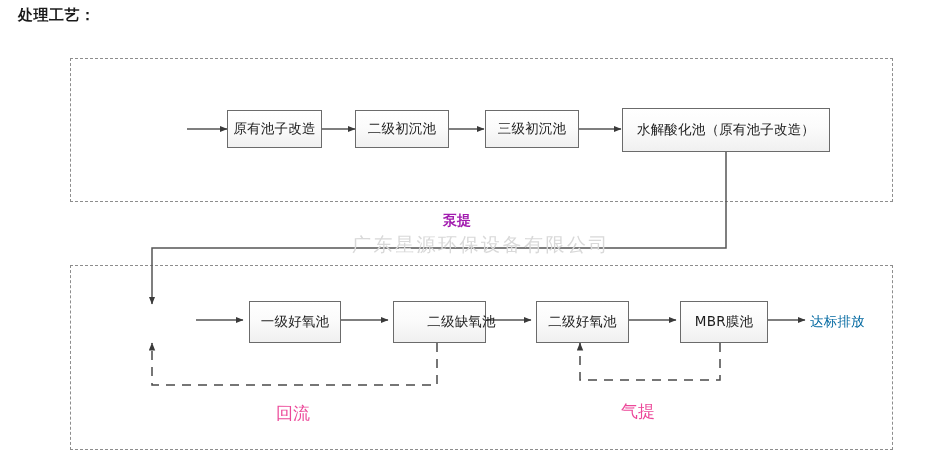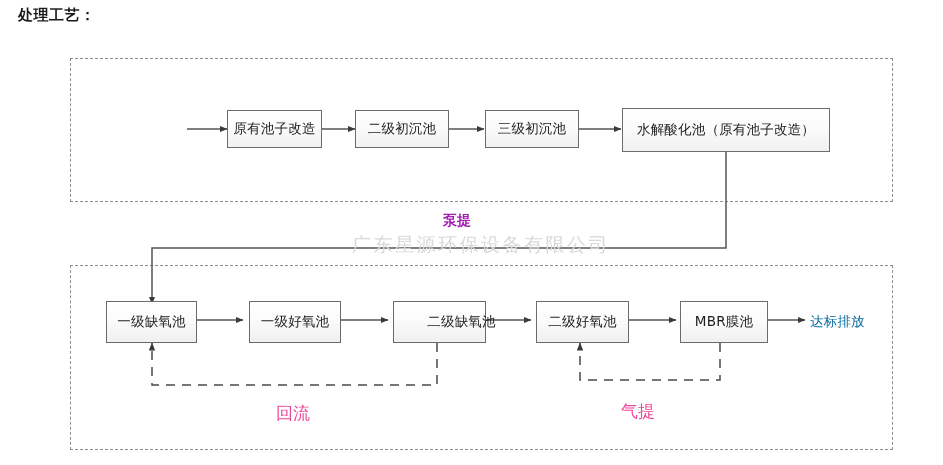--- a/index.html
+++ b/index.html
@@ -120,21 +120,20 @@
 
   <div class="watermark">广东星源环保设备有限公司</div>
 
   <div class="proc-box" style="left:227px; top:110px; width:95px; height:38px;">原有池子改造</div>
   <div class="proc-box" style="left:485px; top:110px; width:94px; height:38px;">三级初沉池</div>
   <div class="proc-box" style="left:355px; top:110px; width:94px; height:38px;">二级初沉池</div>
   <div class="proc-box" style="left:622px; top:108px; width:208px; height:44px;">水解酸化池（原有池子改造）</div>
 
   <div class="pump-label">泵提</div>
 
-  <div class="proc-box" style="left:106px; top:301px; width:91px; height:42px;">一级缺氧池</div>
   <div class="proc-box" style="left:249px; top:301px; width:92px; height:42px;">一级好氧池</div>
   <div class="proc-box" style="left:393px; top:301px; width:93px; height:42px;padding-left:44px;">二级缺氧池</div>
   <div class="proc-box" style="left:536px; top:301px; width:93px; height:42px;">二级好氧池</div>
   <div class="proc-box" style="left:680px; top:301px; width:88px; height:42px;">MBR膜池</div>
 
   <div class="plain-label" style="left:810px; top:313px;">达标排放</div>
 
   <div class="flow-label" style="left:276px; top:402px;">回流</div>
   <div class="flow-label" style="left:621px; top:400px;">气提</div>
 

